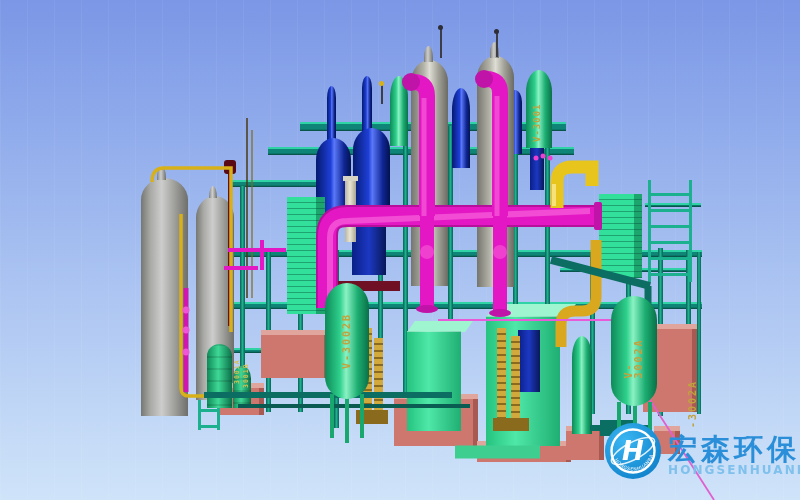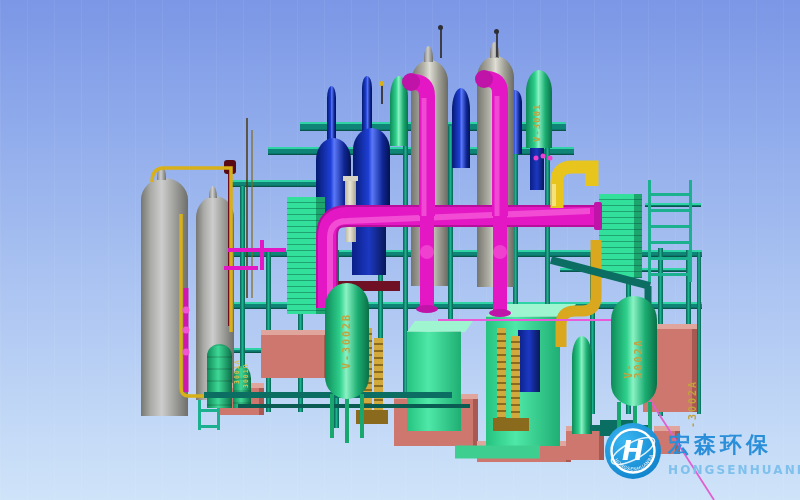--- a/index.html
+++ b/index.html
@@ -35,21 +35,21 @@
   .blue-slab{background:linear-gradient(90deg,#0a1f86,#1c38c2 50%,#081858);}
   .cream-pipe{background:linear-gradient(90deg,#b9b5a2,var(--cream-pipe) 45%,#aaa692);}
   .leg{background:#18a86e;}
   .mast{background:#3d3d46;}
   .mastball{background:#2e2e36;border-radius:50%;}
   
   .vtag{writing-mode:vertical-rl;transform:rotate(180deg);font-family:"DejaVu Sans Mono",monospace;
     color:var(--label-gold);font-weight:bold;letter-spacing:2px;line-height:1;}
   .vtag.center{position:absolute;left:50%;top:50%;transform:translate(-50%,-50%) rotate(180deg);}
   
-  .logo-cn{font-size:22px;font-weight:bold;color:var(--logo-text-blue);letter-spacing:4px;white-space:nowrap;text-align:right;}
+  .logo-cn{font-size:29px;font-weight:bold;color:var(--logo-text-blue);letter-spacing:4px;white-space:nowrap;text-align:right;}
   .logo-en{font-size:12px;font-weight:bold;color:var(--logo-sub-blue);letter-spacing:2.1px;white-space:nowrap;}
 </style>
 </head>
 <body>
 
 <div class="scene">
   <div class="grid el" style="left:0;top:0;width:800px;height:500px"></div>
 
   <div class="el beam" style="left:300px;top:122px;width:266px;height:9px"></div>
   <div class="el beam" style="left:268px;top:147px;width:306px;height:8px"></div>

